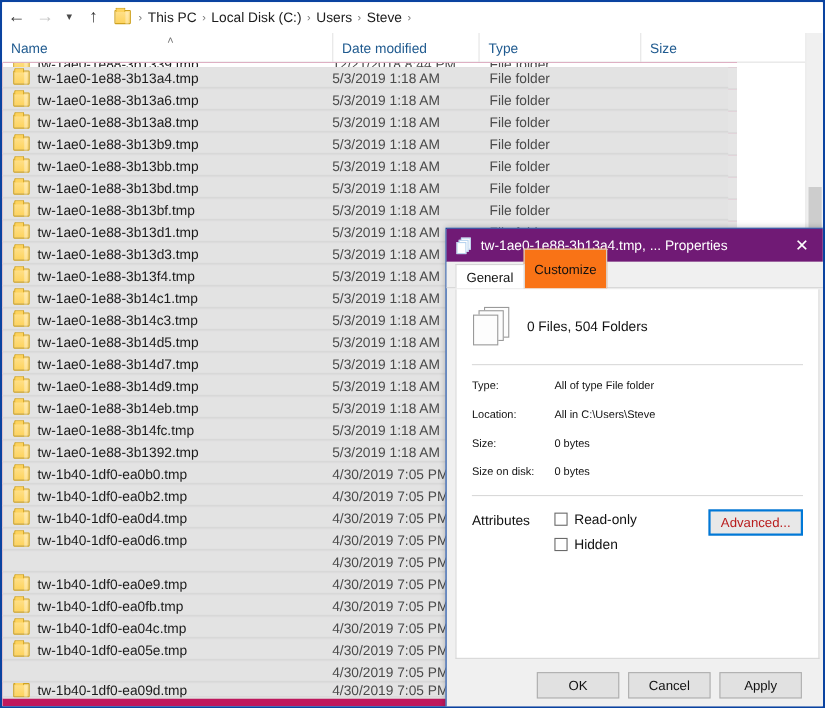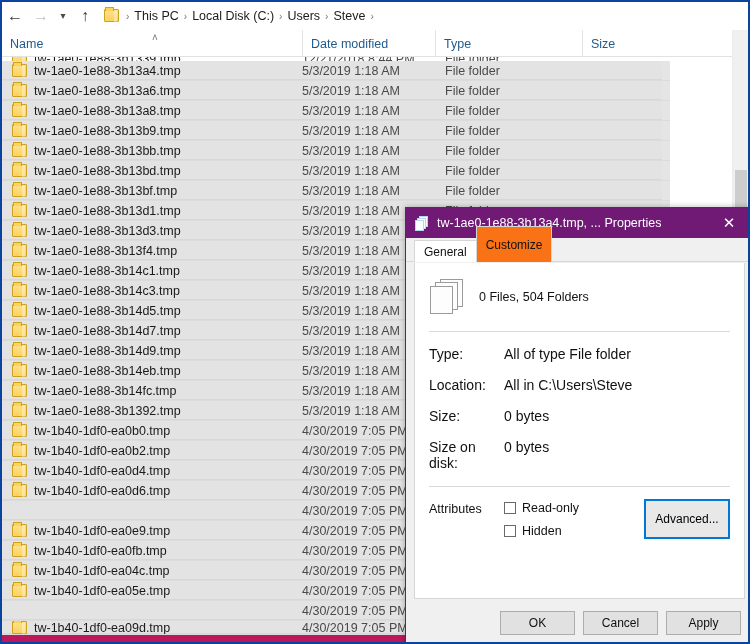--- a/index.html
+++ b/index.html
@@ -299,21 +299,21 @@
     height: 1px;
     background: #d9d9d9;
     margin: 2px 14px 0 14px;
   }
   .props {
     padding: 14px 14px 0 14px;
   }
   .prop-row {
     display: flex;
     margin-bottom: 15px;
-    font-size: 14px;
+    font-size: 10px;
     color: #111111;
   }
   .prop-label { width: 75px; flex: none; }
   .prop-value { }
 
   .attr-block {
     padding: 14px 14px 0 14px;
     display: flex;
     align-items: flex-start;
     position: relative;
@@ -332,34 +332,34 @@
   .chkbox {
     width: 12px; height: 12px;
     border: 1px solid #6a6a6a;
     background: #ffffff;
     margin-right: 6px;
     flex: none;
   }
   .adv-btn {
     position: absolute;
     right: 14px; top: 12px;
-    min-width: 86px; height: 40px;
+    min-width: 86px; height: 24px;
     display: flex; align-items: center; justify-content: center;
-    font-size: 12px; color: #000000;
+    font-size: 12px; color: #b91c1c;
     background: #e8e8e8;
     border: 2px solid #0078d7;
   }
 
   .dlg-buttons {
     position: absolute;
     left: 0; bottom: 0;
     width: 100%; height: 44px;
     display: flex; align-items: center;
     justify-content: flex-end;
-    padding-right: 10px;
+    padding-right: 22px;
   }
   .dbtn {
     min-width: 75px; height: 24px;
     margin-left: 8px;
     display: flex; align-items: center; justify-content: center;
     font-size: 12px; color: #111111;
     background: #e1e1e1;
     border: 1px solid #adadad;
   }
 </style>

